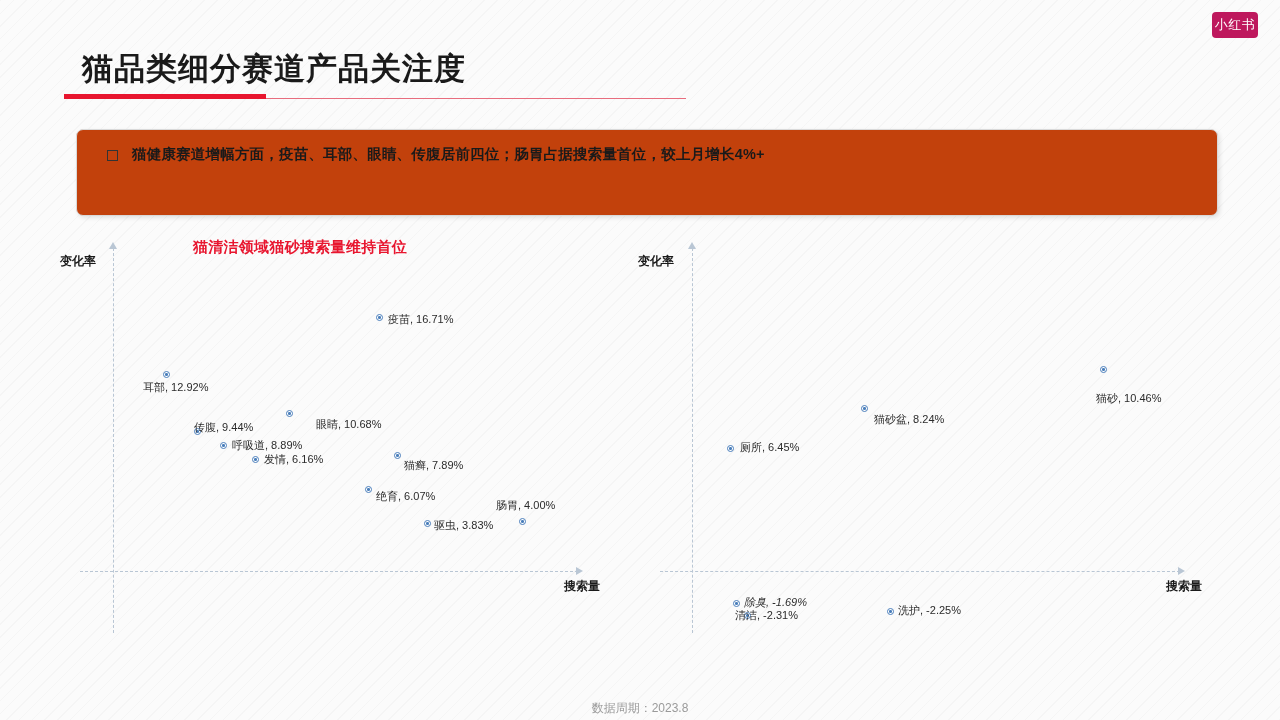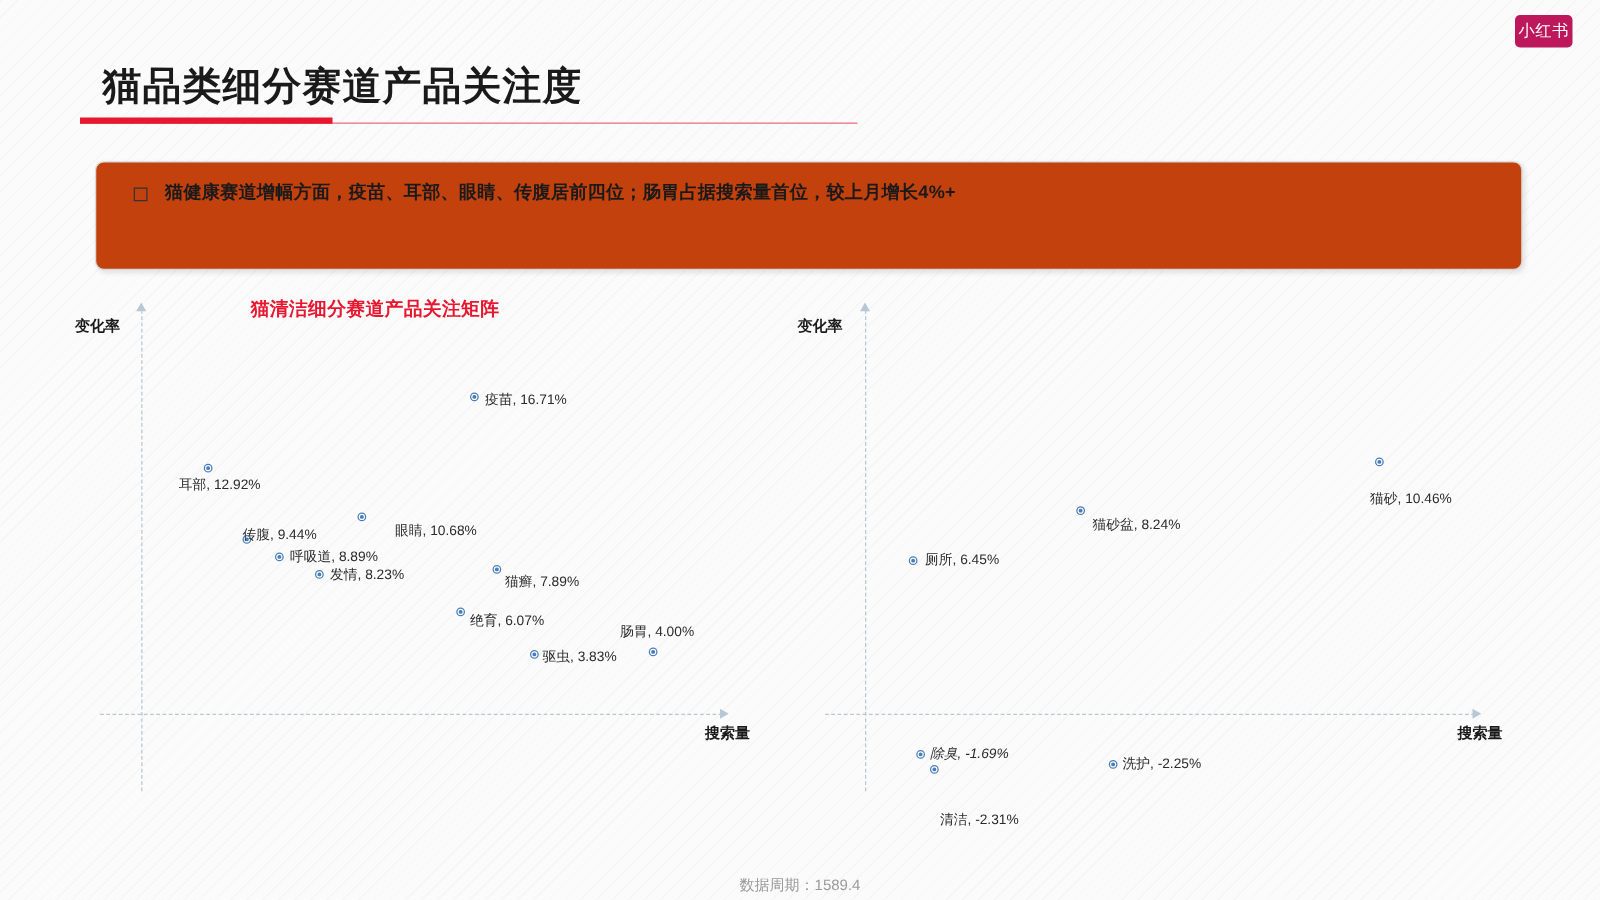--- a/index.html
+++ b/index.html
@@ -214,21 +214,21 @@
 <div class="title-rule-thick"></div>
 
 <div class="insight-box">
   <div class="bullet-row">
     <div class="bullet-box"></div>
     <div class="bullet-text">猫健康赛道增幅方面，疫苗、耳部、眼睛、传腹居前四位；肠胃占据搜索量首位，较上月增长4%+</div>
   </div>
 </div>
 
 <div class="panel" id="panel-health">
-  <div class="panel-title">猫清洁细分赛道产品关注矩阵</div>
+  <div class="panel-title">猫清洁领域猫砂搜索量维持首位</div>
 
   <div class="axis-y" style="left:53px; top:18px; height:385px;"></div>
   <div class="arrow-up" style="left:49px; top:12px;"></div>
   <div class="axis-label" style="left:0px; top:23px;">变化率</div>
 
   <div class="axis-x" style="left:20px; top:341px; width:498px;"></div>
   <div class="arrow-right" style="left:516px; top:337px;"></div>
   <div class="axis-label" style="left:504px; top:348px;">搜索量</div>
 
   <div class="pt" style="left:316px; top:84px;"></div>
@@ -246,21 +246,21 @@
   <div class="pt" style="left:134px; top:198px;"></div>
   <div class="pt-dot" style="left:136px; top:200px;"></div>
   <div class="pt-label" style="left:134px; top:190px;">传腹, 9.44%</div>
 
   <div class="pt" style="left:160px; top:212px;"></div>
   <div class="pt-dot" style="left:162px; top:214px;"></div>
   <div class="pt-label" style="left:172px; top:208px;">呼吸道, 8.89%</div>
 
   <div class="pt" style="left:192px; top:226px;"></div>
   <div class="pt-dot" style="left:194px; top:228px;"></div>
-  <div class="pt-label" style="left:204px; top:222px;">发情, 8.23%</div>
+  <div class="pt-label" style="left:204px; top:222px;">发情, 6.16%</div>
 
   <div class="pt" style="left:334px; top:222px;"></div>
   <div class="pt-dot" style="left:336px; top:224px;"></div>
   <div class="pt-label" style="left:344px; top:228px;">猫癣, 7.89%</div>
 
   <div class="pt" style="left:305px; top:256px;"></div>
   <div class="pt-dot" style="left:307px; top:258px;"></div>
   <div class="pt-label" style="left:316px; top:259px;">绝育, 6.07%</div>
 
   <div class="pt" style="left:459px; top:288px;"></div>
@@ -293,20 +293,20 @@
   <div class="pt" style="left:97px; top:215px;"></div>
   <div class="pt-dot" style="left:99px; top:217px;"></div>
   <div class="pt-label" style="left:110px; top:210px;">厕所, 6.45%</div>
 
   <div class="pt" style="left:103px; top:370px;"></div>
   <div class="pt-dot" style="left:105px; top:372px;"></div>
   <div class="pt-label" style="left:114px; top:365px;font-style:italic;">除臭, -1.69%</div>
 
   <div class="pt" style="left:114px; top:382px;"></div>
   <div class="pt-dot" style="left:116px; top:384px;"></div>
-  <div class="pt-label" style="left:122px; top:378px;margin-top:40px;">清洁, -2.31%</div>
+  <div class="pt-label" style="left:105px; top:378px;">清洁, -2.31%</div>
 
   <div class="pt" style="left:257px; top:378px;"></div>
   <div class="pt-dot" style="left:259px; top:380px;"></div>
   <div class="pt-label" style="left:268px; top:373px;">洗护, -2.25%</div>
 </div>
 
-<div class="footer">数据周期：1589.4</div>
+<div class="footer">数据周期：2023.8</div>
 
 </body></html>

